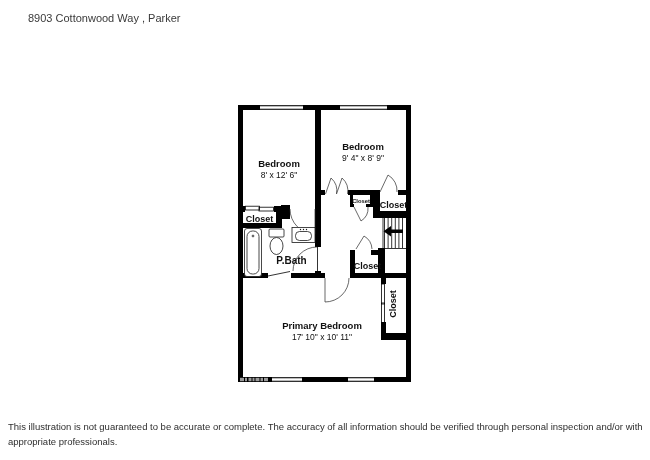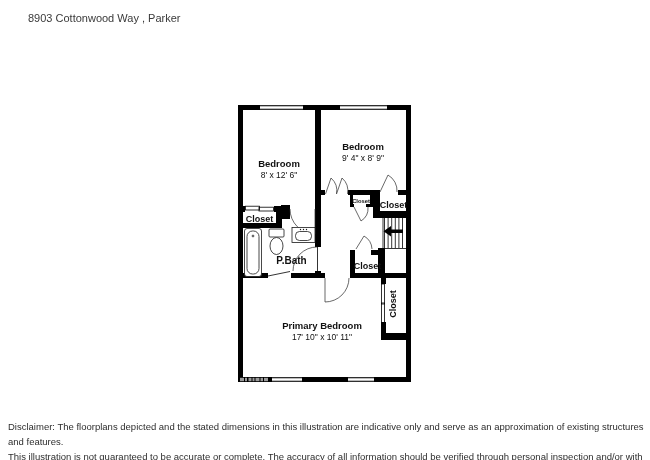--- a/index.html
+++ b/index.html
@@ -162,17 +162,16 @@
       <text class="closet-small" x="123" y="98">Closet</text>
       <text class="closet-label" x="155.5" y="103">Closet</text>
       <text class="closet-label" x="129.5" y="164">Closet</text>
       <text class="closet-label" x="157.5" y="199" transform="rotate(-90 157.5 199)">Closet</text>
       <text class="room-name" x="84" y="224">Primary Bedroom</text>
       <text class="room-dims" x="84" y="235">17' 10" x 10' 11"</text>
     </g>
   </svg>
 
   <div class="disclaimer">
-    <div>Disclaimer: The floorplans depicted and the stated dimensions in this illustration are indicative only and serve as an approximation of existing structures and features.</div>
     <div>This illustration is not guaranteed to be accurate or complete. The accuracy of all information should be verified through personal inspection and/or with appropriate professionals.</div>
   </div>
 
 </div>
 
 </body></html>

